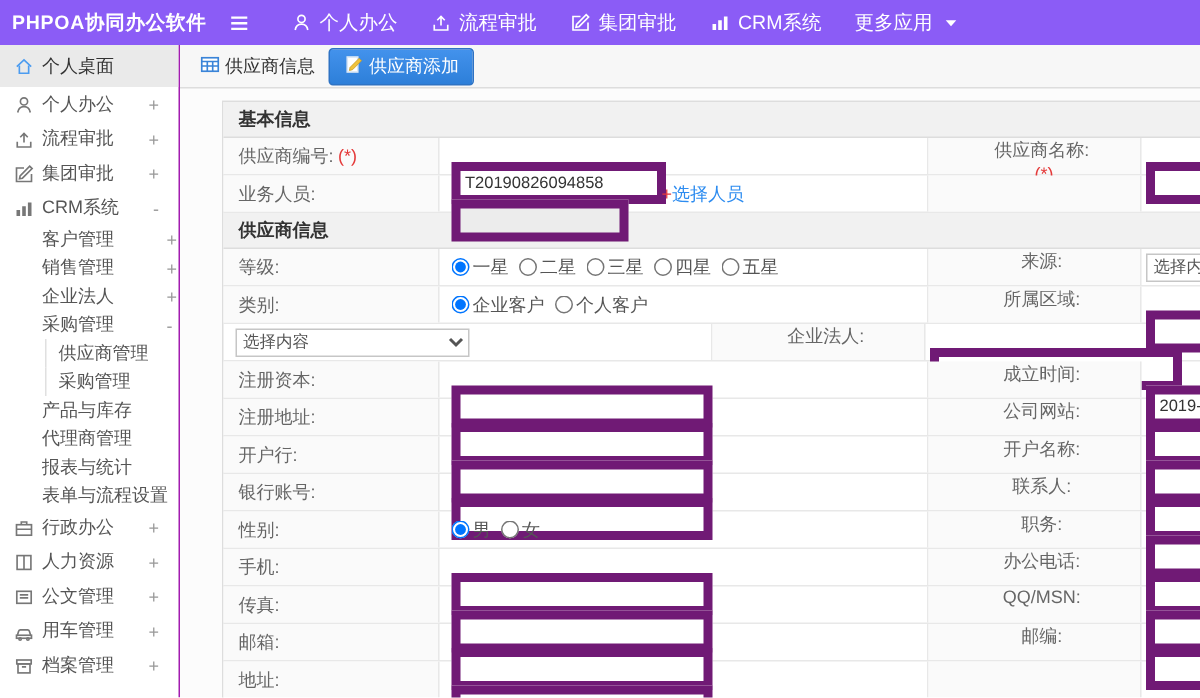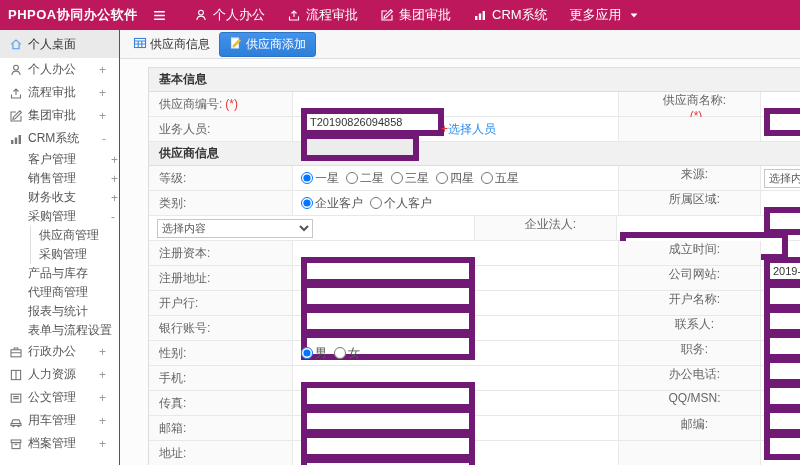--- a/index.html
+++ b/index.html
@@ -1,19 +1,19 @@
 <!DOCTYPE html>
 <html><head>
 <meta charset="utf-8">
 <style>
   html,body{margin:0;padding:0;}
   body{width:800px;height:465px;overflow:hidden;position:relative;background:#fff;
        font-family:"Liberation Sans","DejaVu Sans",sans-serif;}
   
-  .topbar{position:absolute;top:0;left:0;width:800px;height:30px;background:#be185d;
+  .topbar{position:absolute;top:0;left:0;width:800px;height:30px;background:#8b5cf6;
           display:flex;align-items:center;color:#fff;z-index:5;}
   .brand{font-size:13px;font-weight:bold;padding-left:8px;width:130px;letter-spacing:.5px;}
   .burger{margin-left:8px;display:flex;align-items:center;cursor:pointer;padding:0 6px;height:30px;}
   .nav{display:flex;margin-left:10px;height:30px;}
   .nav-item{display:flex;align-items:center;gap:5px;padding:0 11px;font-size:13px;height:30px;cursor:pointer;}
   .nav-item .icon{display:flex;}
   
   .sidebar{position:absolute;top:30px;left:0;width:119px;height:435px;background:#fff;
            border-right:1px solid #a21caf;overflow:hidden;z-index:4;}
   .side-item{display:flex;align-items:center;font-size:12px;color:#555;cursor:pointer;gap:35px;}
@@ -167,21 +167,21 @@
     </div>
     <div class="side-item lv1">
       <span class="side-label">客户管理</span>
       <span class="suffix">+</span>
     </div>
     <div class="side-item lv1">
       <span class="side-label">销售管理</span>
       <span class="suffix">+</span>
     </div>
     <div class="side-item lv1">
-      <span class="side-label">财务收支</span>
+      <span class="side-label">企业法人</span>
       <span class="suffix">+</span>
     </div>
     <div class="side-item lv1">
       <span class="side-label">采购管理</span>
       <span class="suffix">-</span>
     </div>
     <div class="side-item lv2">
       <span class="side-label">供应商管理</span>
     </div>
     <div class="side-item lv2">

